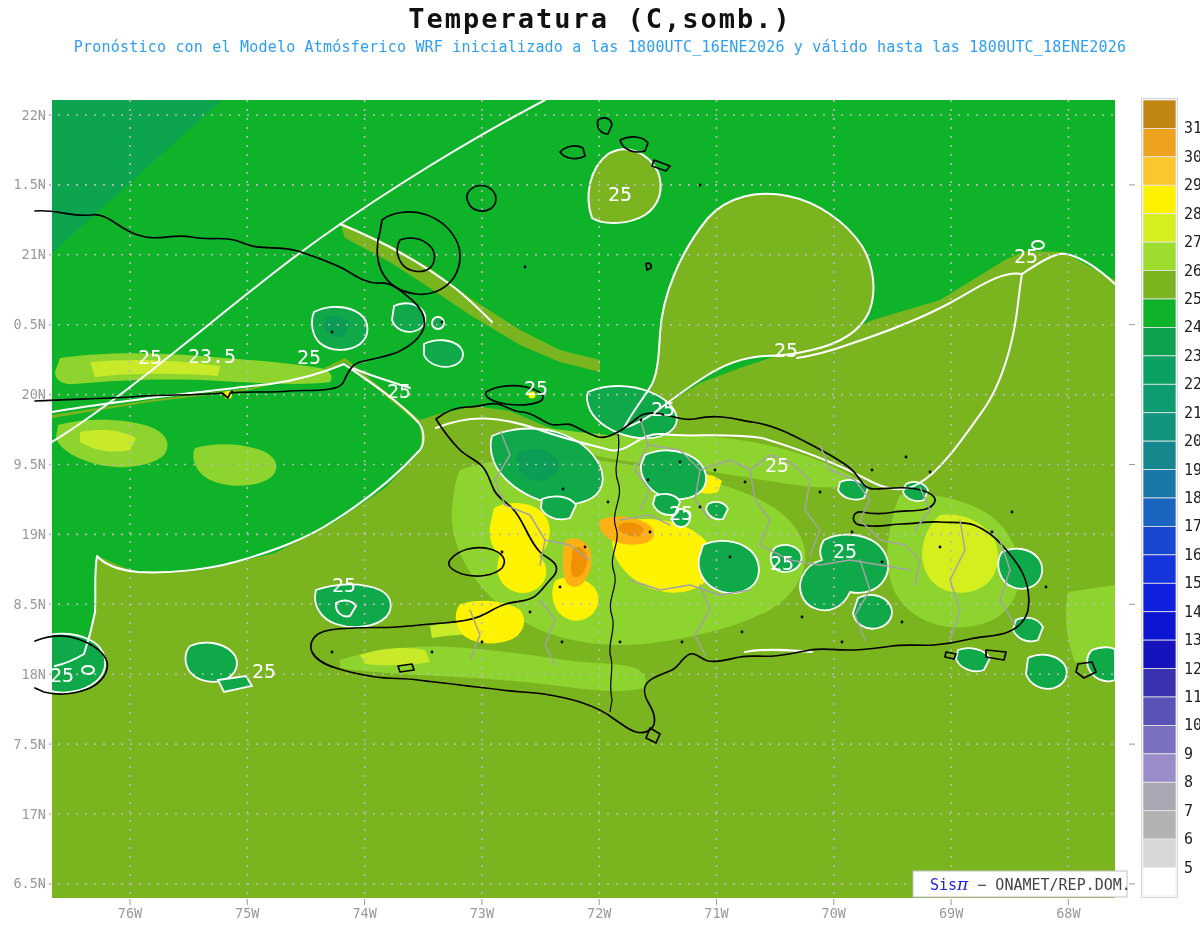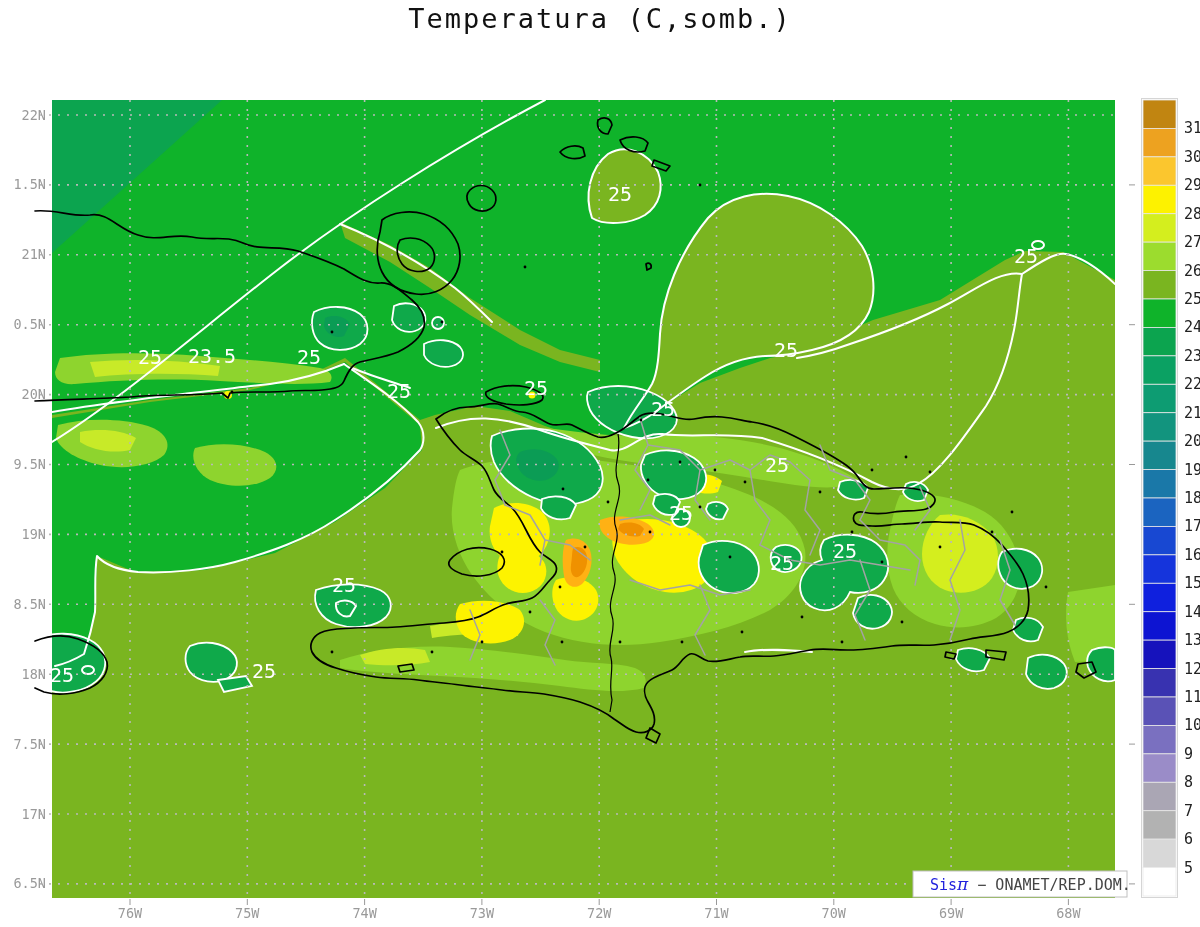--- a/index.html
+++ b/index.html
@@ -1,19 +1,19 @@
 <!DOCTYPE html>
 <html><head>
 <meta charset="utf-8">
 <style>
   html,body{margin:0;padding:0;background:#ffffff;}
   #page{position:relative;width:1200px;height:927px;background:#fff;overflow:hidden;
         font-family:"DejaVu Sans Mono", monospace;}
   #hdr{position:absolute;top:0;left:0;width:1200px;text-align:center;}
-  #title{margin-top:3px;font-size:27px;letter-spacing:2px;color:#111;font-weight:normal;}
+  #title{margin-top:3px;font-size:27px;letter-spacing:2px;color:#111;font-weight:bold;}
   #line1{margin-top:8px;font-size:16.5px;letter-spacing:0.5px;color:#1414ea;
          display:flex;justify-content:center;gap:26px;white-space:nowrap;}
   #line2{margin-top:4px;font-size:15px;letter-spacing:0.2px;color:#2e9ff0;white-space:nowrap;}
   svg text{font-family:"DejaVu Sans Mono", monospace;}
   .axlab{fill:#9a9a9a;font-size:13.5px;}
   .cbarlab{fill:#222;font-size:15px;}
   .clab{fill:#ffffff;font-size:20px;}
   .coast{fill:none;stroke:#000;stroke-width:1.7;stroke-linejoin:round;stroke-linecap:round;}
   .border{fill:none;stroke:#000;stroke-width:1.2;stroke-linejoin:round;}
   .admin{fill:none;stroke:#a3a3a3;stroke-width:1.5;stroke-linejoin:round;stroke-linecap:round;}
@@ -21,20 +21,21 @@
   .dark{fill:#0fa94a;stroke:#fff;stroke-width:1.8;}
   .grid{stroke:#b9b9b9;stroke-width:1.6;stroke-dasharray:2 7;fill:none;}
   #brandbox{fill:#fff;stroke:#c0c0c0;stroke-width:1;}
 </style>
 </head>
 <body>
 
 <div id="page">
   <div id="hdr">
     <div id="title">Temperatura (C,somb.)</div>
+    <div id="line2">Pronóstico con el Modelo Atmósferico WRF inicializado a las 1800UTC_16ENE2026 y válido hasta las  1800UTC_18ENE2026</div>
   </div>
 
   <svg id="mapsvg" width="1200" height="927" viewBox="0 0 1200 927" style="position:absolute;left:0;top:0;">
     <defs>
       <clipPath id="mapclip">
           <rect x="52" y="100" width="1063" height="798"></rect>
         </clipPath>
     </defs>
 
     <g clip-path="url(#mapclip)">

